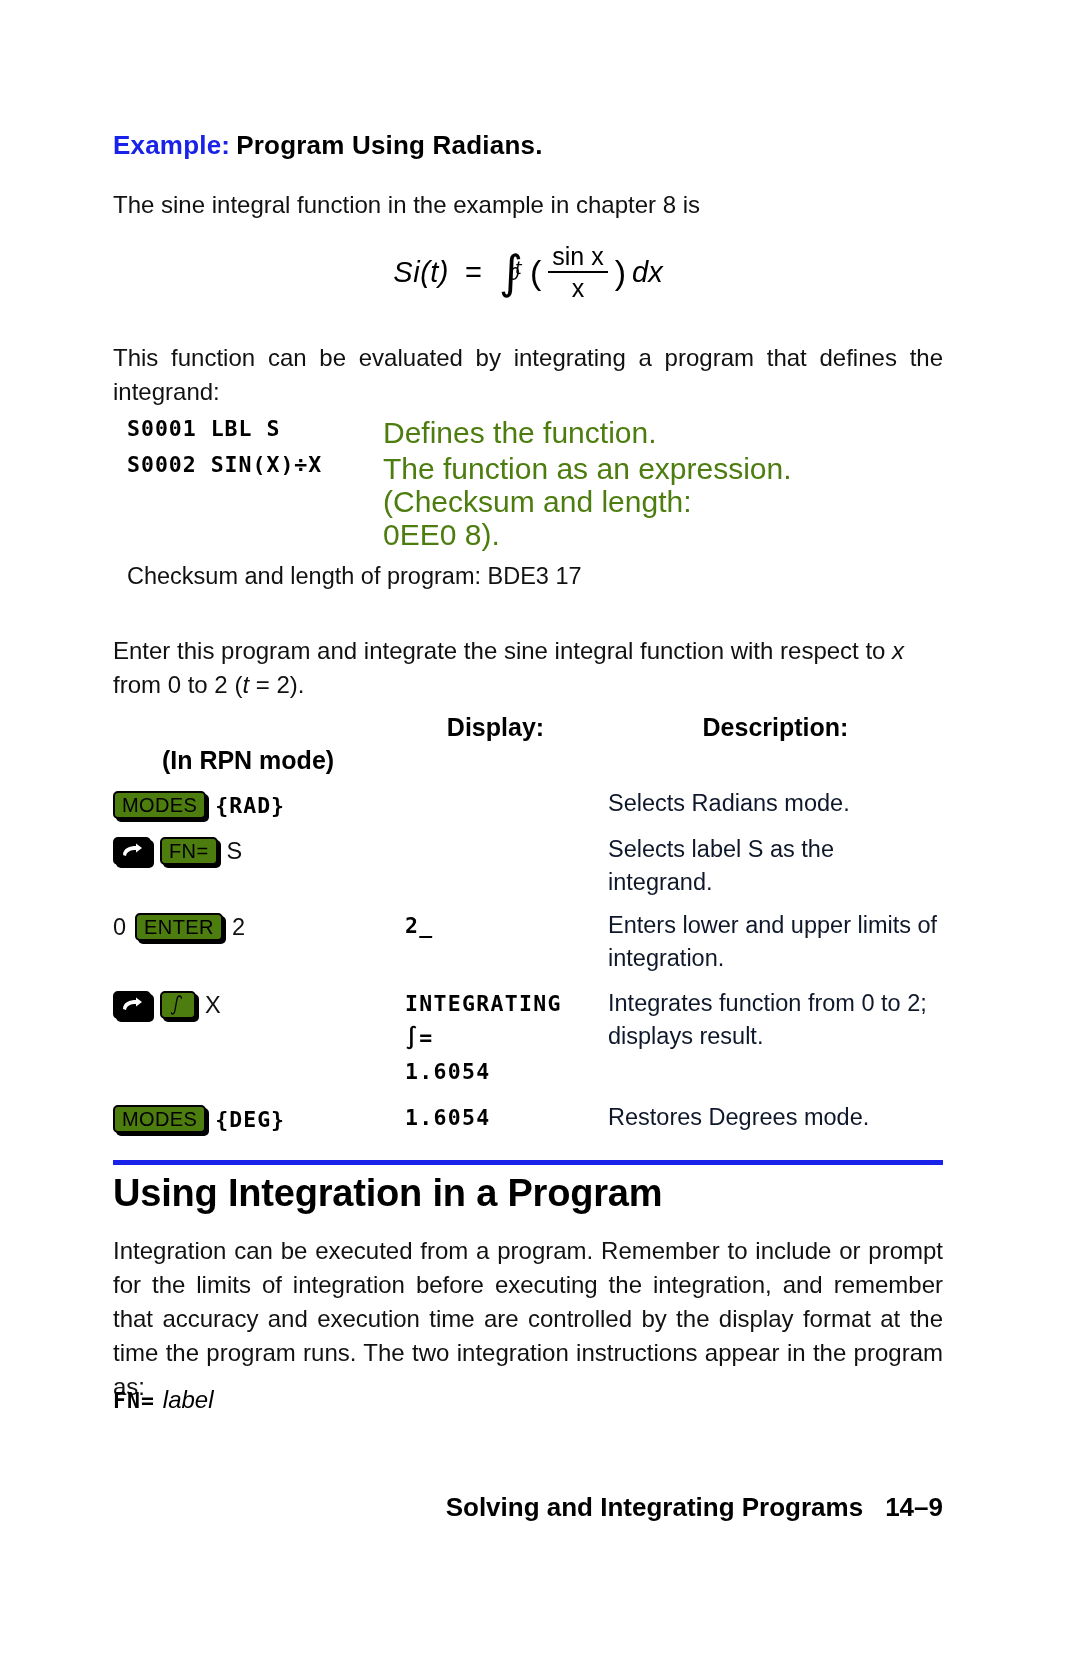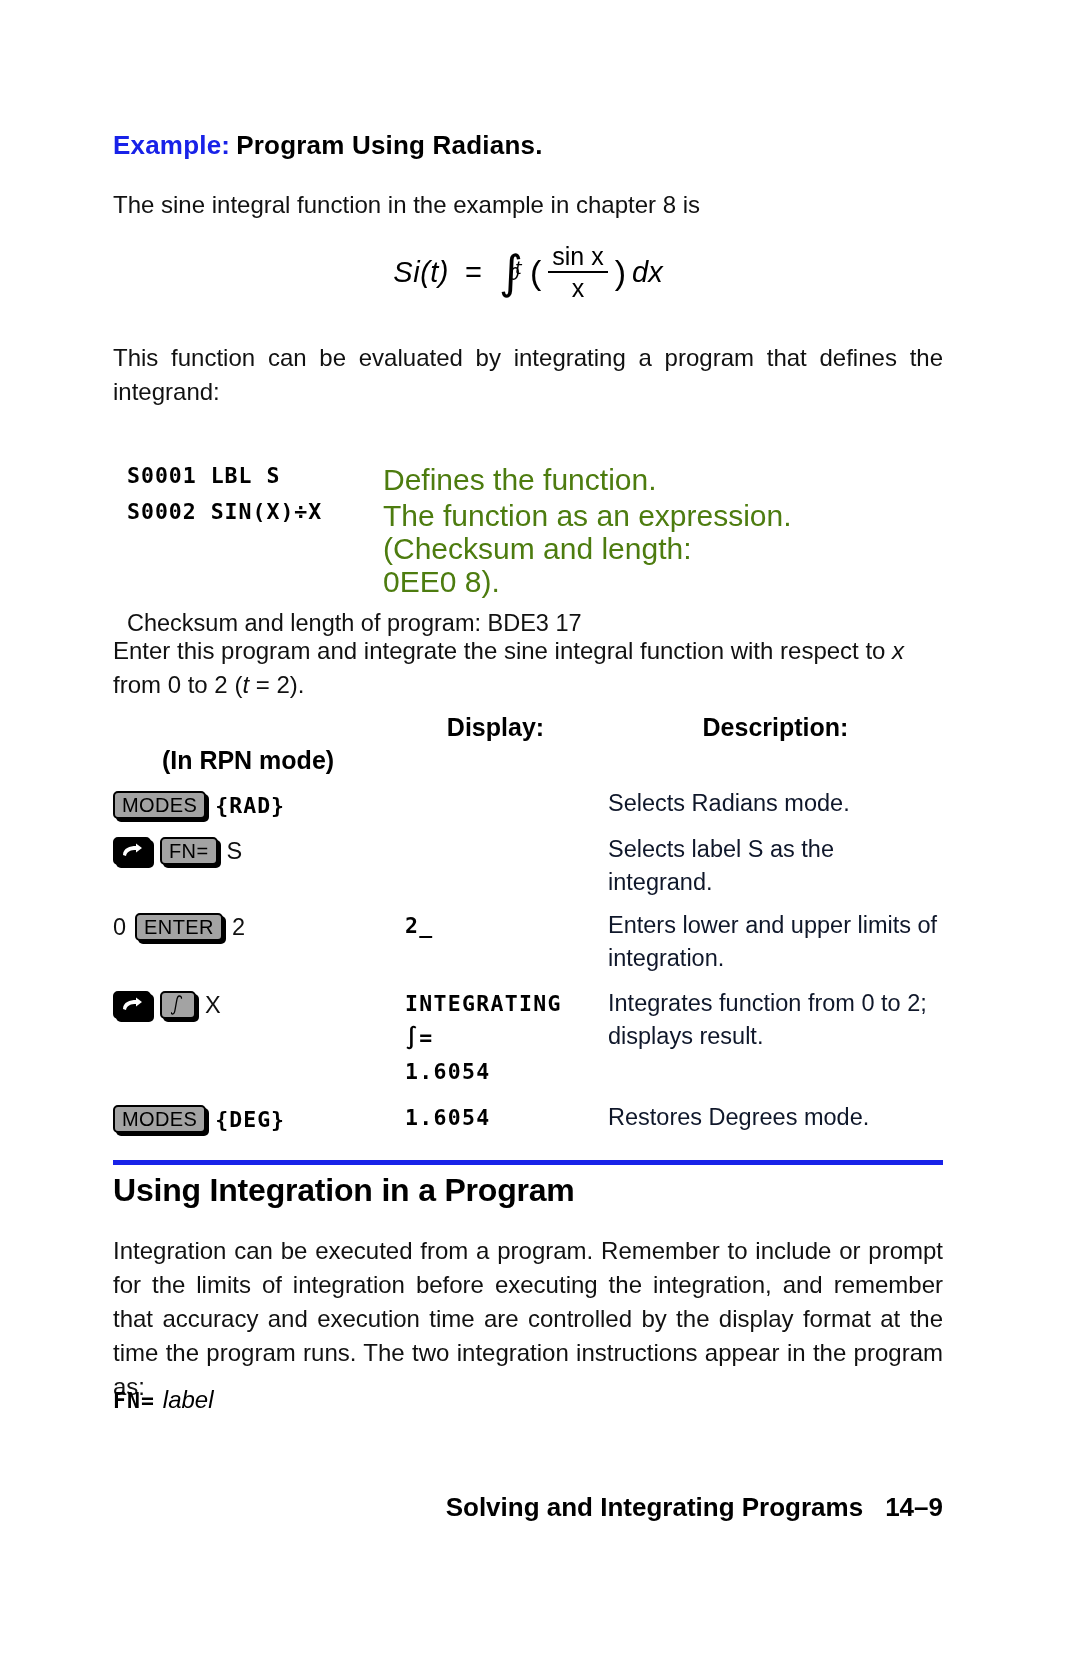--- a/index.html
+++ b/index.html
@@ -107,21 +107,21 @@
   .frac .num {
     display: block;
     font-size: 25px;
     padding: 0 4px 2px 4px;
     border-bottom: 2.2px solid #000;
   }
   .frac .den { display: block; font-size: 25px; padding-top: 2px; }
   .dx { font-style: italic; font-size: 29px; }
 
   
-  .listing { position: absolute; left: 0; top: 416px; width: 830px; margin-top: 47px; }
+  .listing { position: absolute; left: 0; top: 416px; width: 830px; }
   .prog-row {
     position: relative;
     display: flex;
     align-items: flex-start;
     margin-bottom: 3px;
   }
   .prog-code {
     width: 270px;
     flex: 0 0 270px;
     padding-left: 14px;
@@ -196,21 +196,21 @@
   
   .keycap {
     display: inline-flex;
     align-items: center;
     justify-content: center;
     border: 2.1px solid #000;
     border-radius: 5px;
     padding: 0 7px;
     height: 28px;
     min-width: 18px;
-    background: #a3a3a3;
+    background: #4d7c0f;
     font-family: "Liberation Sans", sans-serif;
     font-size: 20px;
     letter-spacing: .4px;
     box-shadow: 3px 3px 0 #000;
     box-sizing: border-box;
     line-height: 1;
   }
   .keycap.shift {
     background: #000;
     border-color: #000;
@@ -240,21 +240,21 @@
     left: 0;
     top: 1160px;
     width: 830px;
     height: 5px;
     background: #1822e8;
   }
   .section-heading {
     position: absolute;
     left: 0;
     top: 1172px;
-    font-size: 32px;
+    font-size: 38px;
     font-weight: bold;
     letter-spacing: -.2px;
     color: #000;
   }
   .p-section { left: 0; top: 1234px; width: 830px; }
   .fn-line {
     position: absolute;
     left: 0;
     top: 1386px;
     font-size: 23.5px;

